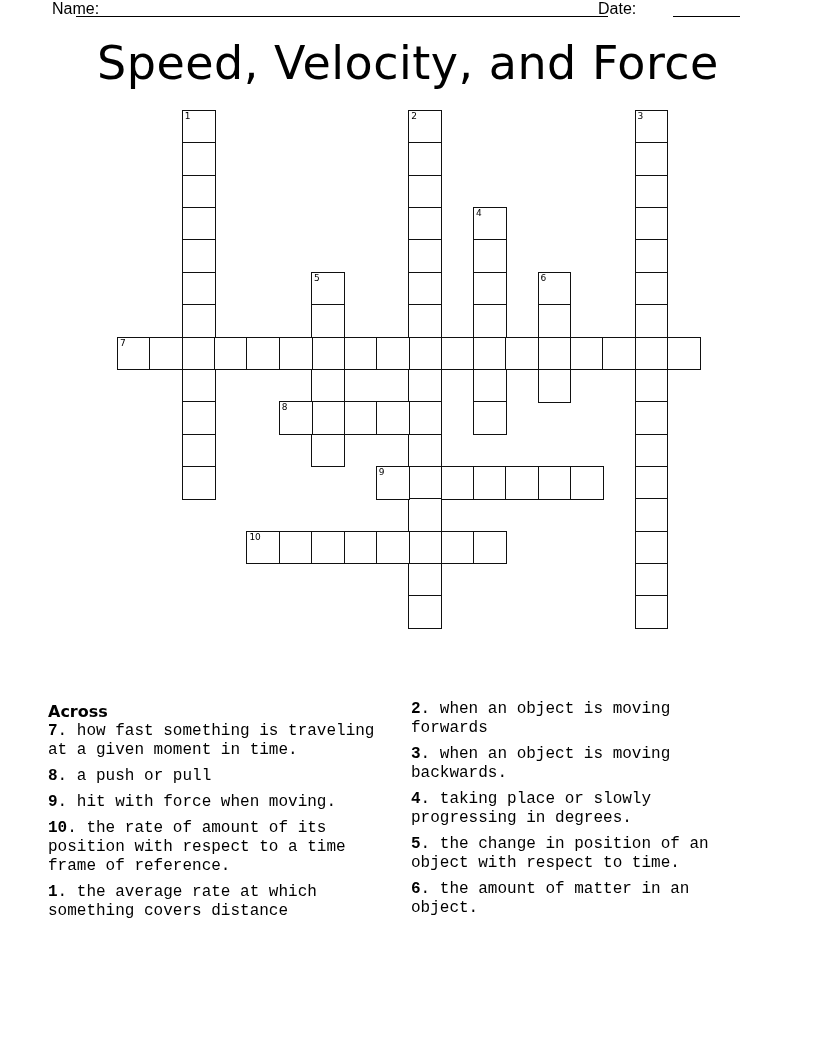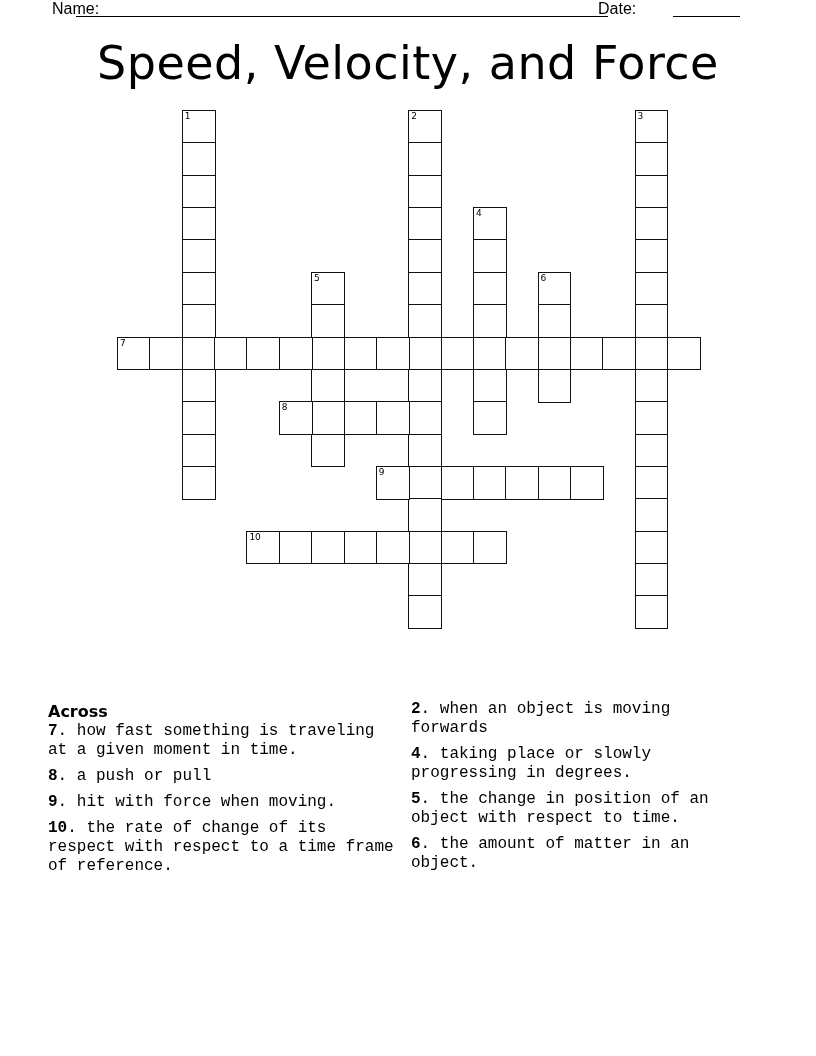--- a/index.html
+++ b/index.html
@@ -213,21 +213,23 @@
     <div class="cell" style="left: 375.8px; top: 530.5px; width: 33.9px; height: 33.9px;"></div>
     <div class="cell" style="left: 440.5px; top: 530.5px; width: 33.9px; height: 33.9px;"></div>
     <div class="cell" style="left: 472.9px; top: 530.5px; width: 33.9px; height: 33.9px;"></div>
   </div>
 
 <div class="clues left">
   <div class="clue-heading">Across</div>
   <div class="clue"><span class="clue-num">7</span><span>. </span><span>how fast something is traveling at a given moment in time.</span></div>
   <div class="clue"><span class="clue-num">8</span><span>. </span><span>a push or pull</span></div>
   <div class="clue"><span class="clue-num">9</span><span>. </span><span>hit with force when moving.</span></div>
-  <div class="clue"><span class="clue-num">10</span><span>. </span><span>the rate of change of its respect with respect to a time frame of reference.</span></div>
+  <div class="clue"><span class="clue-num">10</span><span>. </span><span>the rate of amount of its position with respect to a time frame of reference.</span></div>
+  <div class="clue"><span class="clue-num">1</span><span>. </span><span>the average rate at which something covers distance</span></div>
 </div>
 
 <div class="clues right">
   <div class="clue"><span class="clue-num">2</span><span>. </span><span>when an object is moving forwards</span></div>
+  <div class="clue"><span class="clue-num">3</span><span>. </span><span>when an object is moving backwards.</span></div>
   <div class="clue"><span class="clue-num">4</span><span>. </span><span>taking place or slowly progressing in degrees.</span></div>
   <div class="clue"><span class="clue-num">5</span><span>. </span><span>the change in position of an object with respect to time.</span></div>
   <div class="clue"><span class="clue-num">6</span><span>. </span><span>the amount of matter in an object.</span></div>
 </div>
 
 </body></html>

